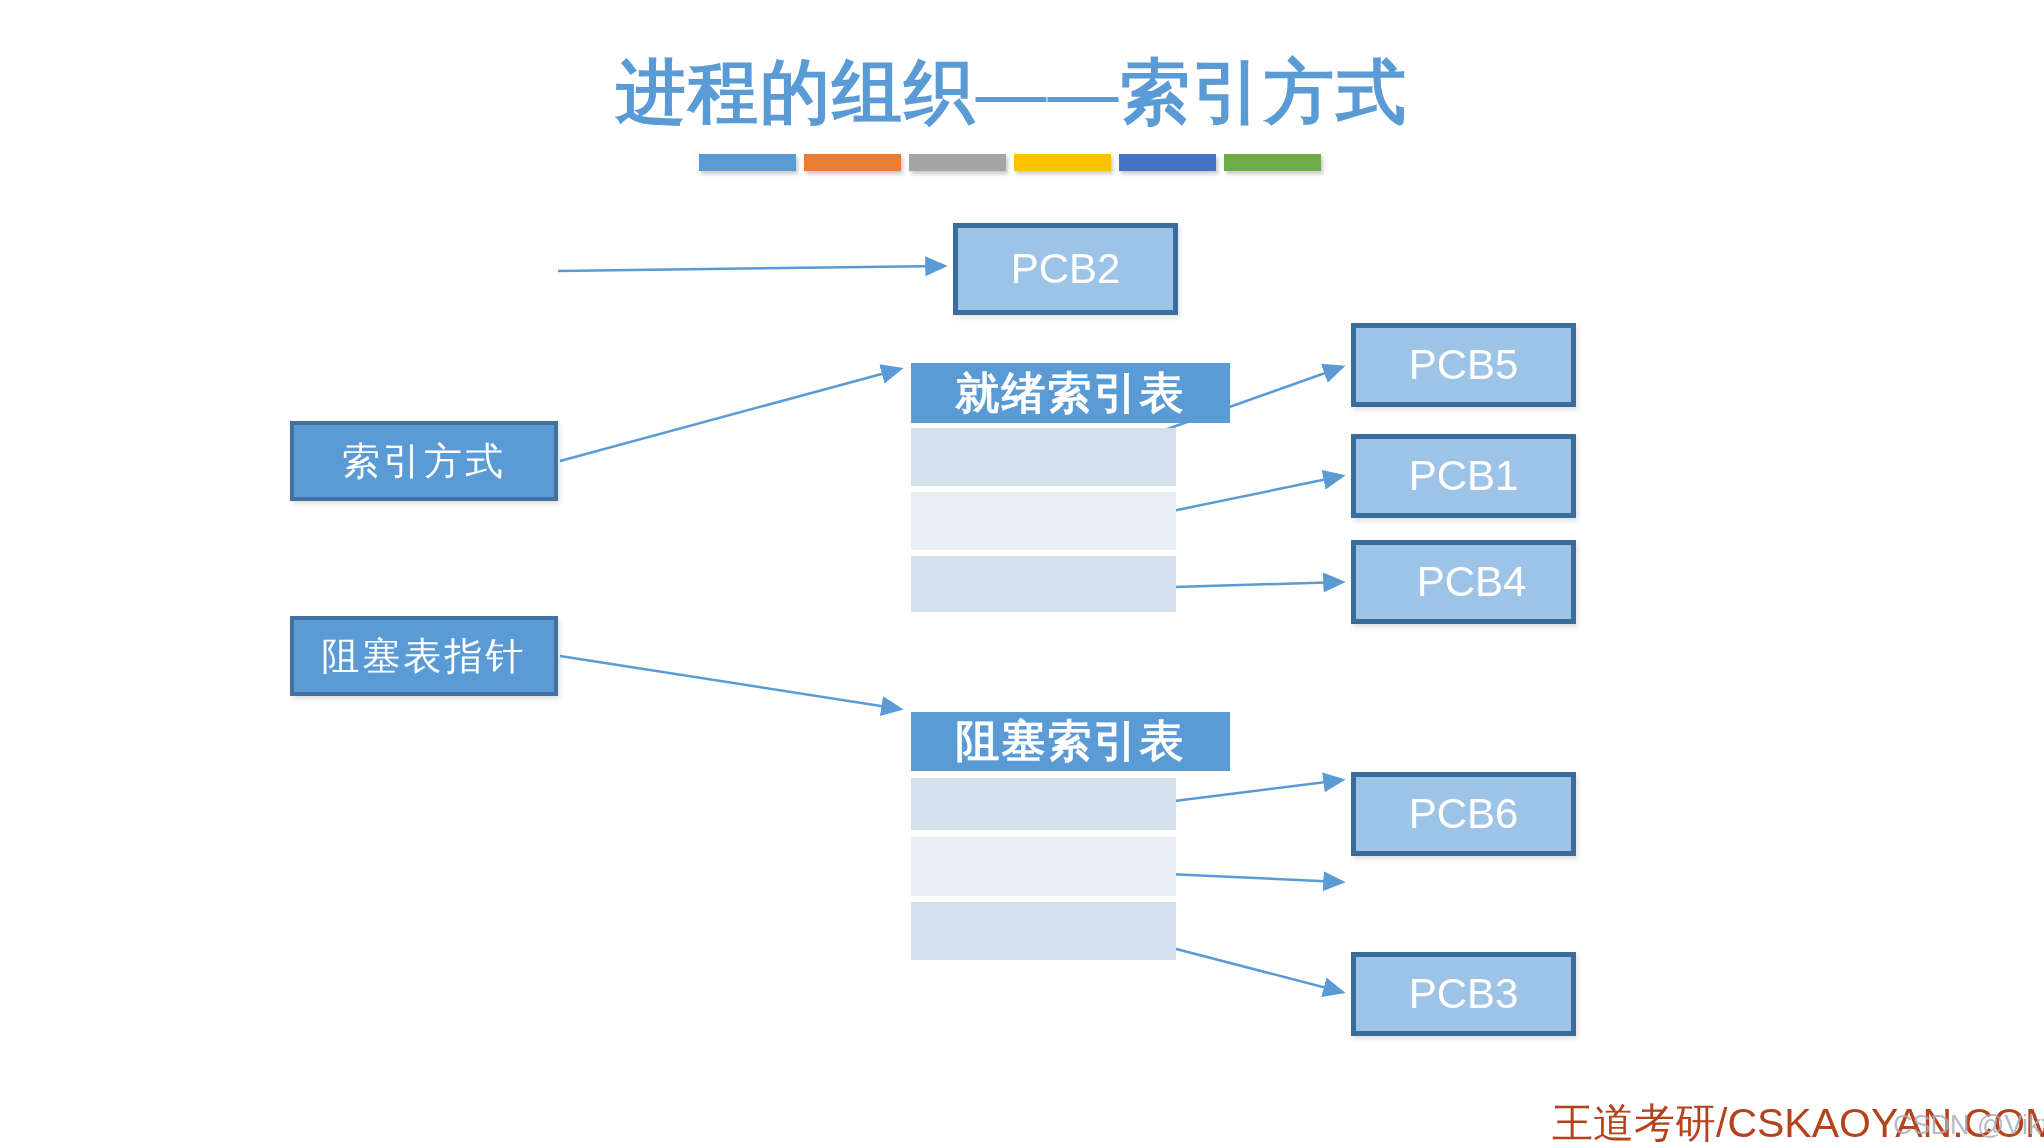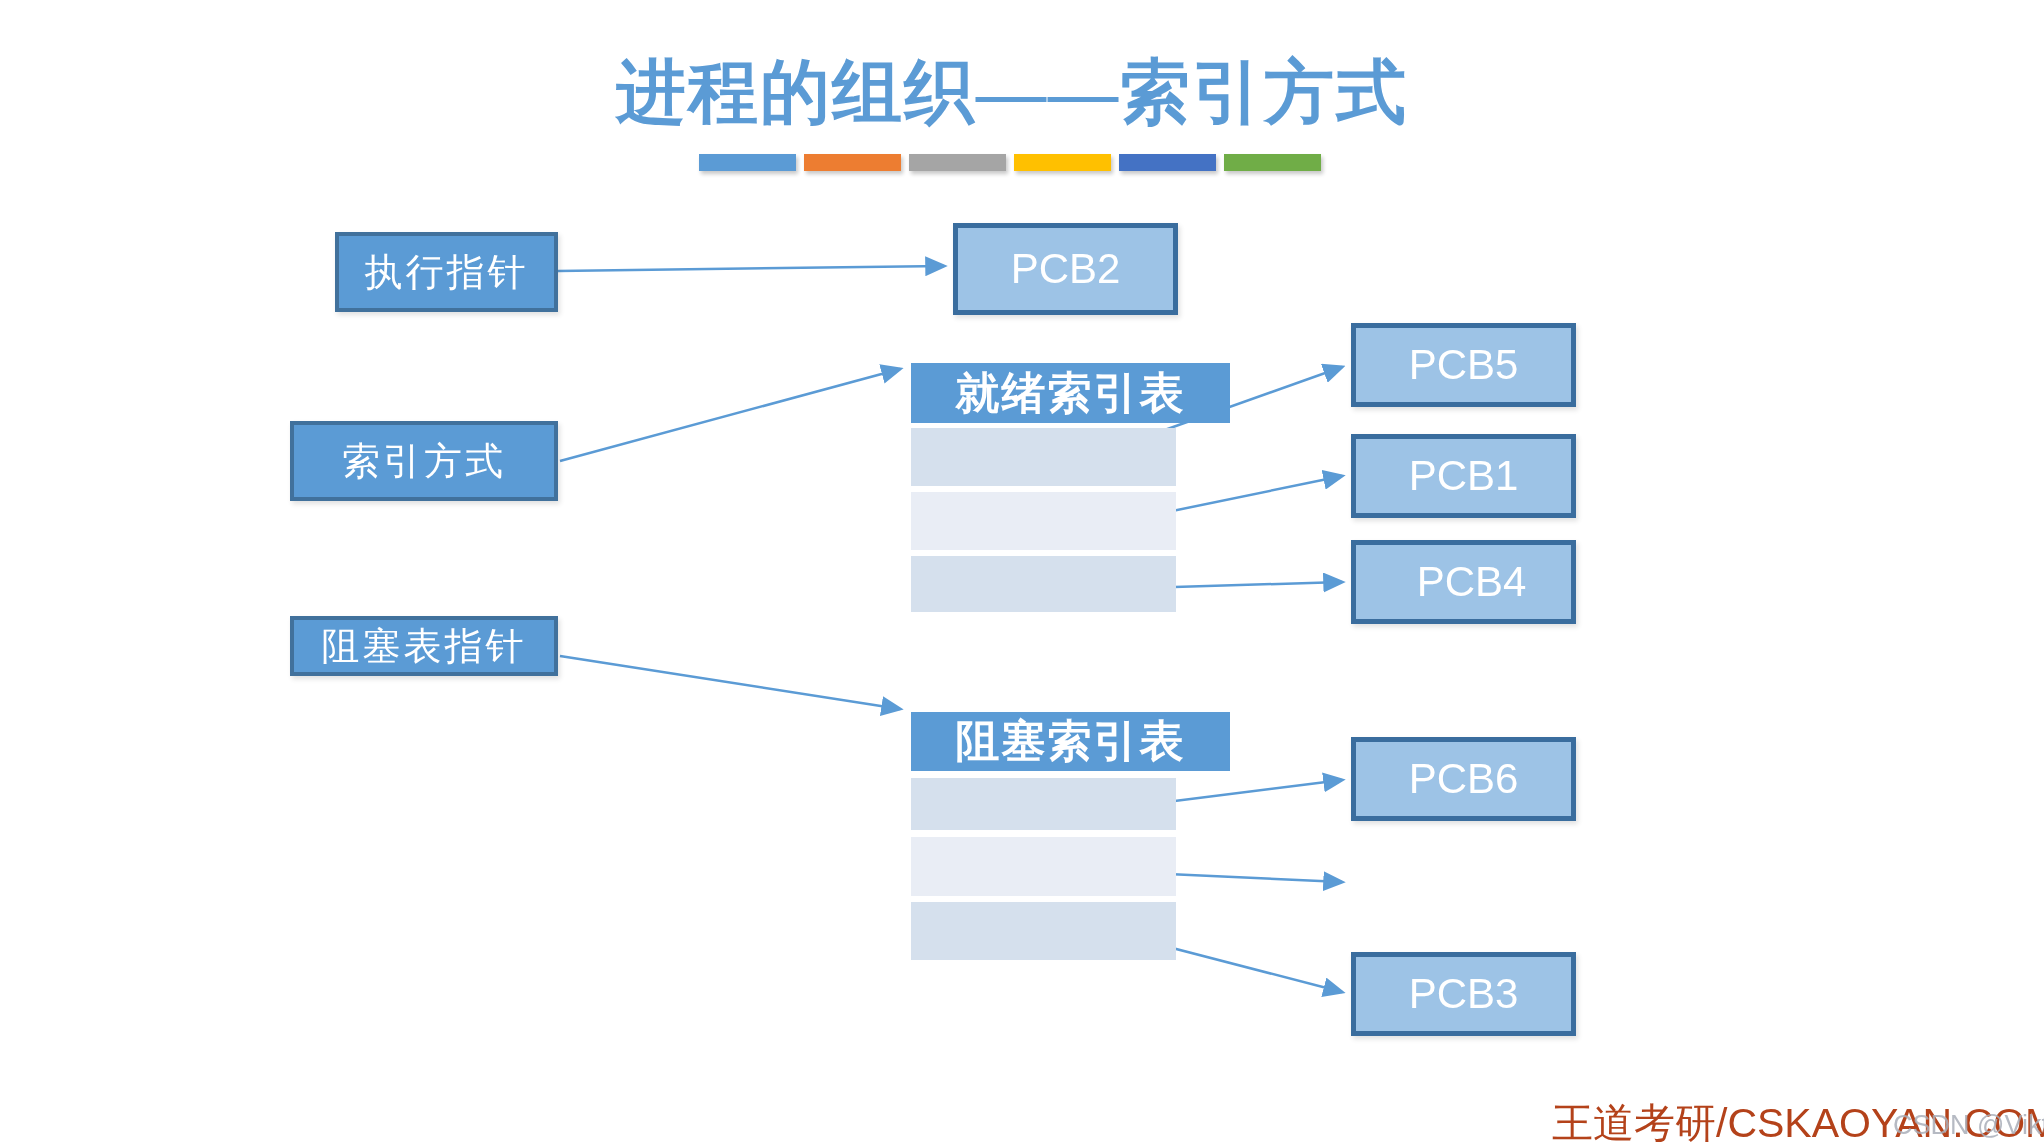--- a/index.html
+++ b/index.html
@@ -111,27 +111,24 @@
     <line class="arrow" x1="560" y1="461" x2="900" y2="369" marker-end="url(#ah)"></line>
     <line class="arrow" x1="1083" y1="459" x2="1342" y2="367" marker-end="url(#ah)"></line>
     <line class="arrow" x1="1085" y1="529" x2="1342" y2="476" marker-end="url(#ah)"></line>
     <line class="arrow" x1="1077" y1="590" x2="1342" y2="582" marker-end="url(#ah)"></line>
     <line class="arrow" x1="560" y1="656" x2="900" y2="709" marker-end="url(#ah)"></line>
     <line class="arrow" x1="1103" y1="810" x2="1342" y2="780" marker-end="url(#ah)"></line>
     <line class="arrow" x1="1102" y1="871" x2="1342" y2="882" marker-end="url(#ah)"></line>
     <line class="arrow" x1="1103" y1="930" x2="1342" y2="992" marker-end="url(#ah)"></line>
   </svg>
 
-  <div class="pointer-box" style="left:335px;top:232px;width:223px;height:80px;">
-    <span>执行指针</span>
-  </div>
   <div class="pointer-box" style="left:290px;top:421px;width:268px;height:80px;">
     <span>索引方式</span>
   </div>
-  <div class="pointer-box" style="left:290px;top:616px;width:268px;height:60px;">
+  <div class="pointer-box" style="left:290px;top:616px;width:268px;height:80px;">
     <span>阻塞表指针</span>
   </div>
 
   <div class="index-header" style="top:363px;height:60px;">就绪索引表</div>
   <div class="index-row row-odd" style="top:428px;height:58px;"></div>
   <div class="index-row row-even" style="top:492px;height:58px;"></div>
   <div class="index-row row-odd" style="top:556px;height:56px;"></div>
 
   <div class="index-header" style="top:712px;height:59px;">阻塞索引表</div>
   <div class="index-row row-odd" style="top:778px;height:52px;"></div>
@@ -145,21 +142,21 @@
   <div class="pcb-box" style="left:1351px;top:323px;">
     <span>PCB5</span>
   </div>
   <div class="pcb-box" style="left:1351px;top:434px;">
     <span>PCB1</span>
   </div>
   <div class="pcb-box" style="left:1351px;top:540px;padding-left:16px;">
     <span>PCB4</span>
   </div>
 
-  <div class="pcb-box" style="left:1351px;top:737px;justify-content:center;">
+  <div class="pcb-box" style="left:1351px;top:772px;justify-content:center;">
     <span>PCB6</span>
   </div>
   <div class="pcb-box" style="left:1351px;top:952px;">
     <span>PCB3</span>
   </div>
 
   <div class="footer-brand">王道考研/CSKAOYAN.COM</div>
   <div class="watermark">CSDN @Viktoriae</div>
 
 </div>

